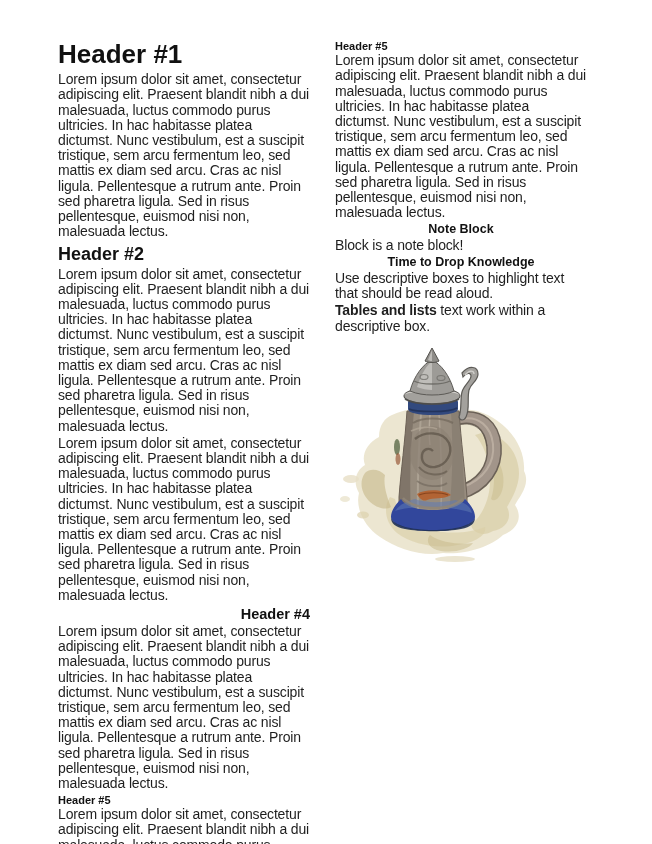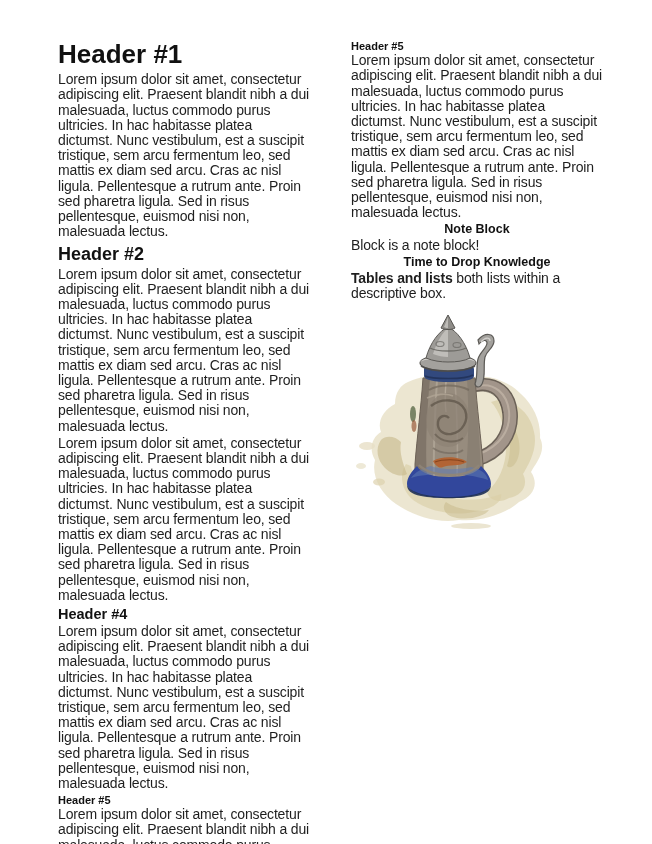--- a/index.html
+++ b/index.html
@@ -2,35 +2,35 @@
 <html><head>
 <meta charset="utf-8">
 <style>
   html,body{margin:0;padding:0;background:#ffffff;}
   .page{
     position:relative;
     width:652px;height:844px;
     box-sizing:border-box;
     background:#ffffff;
     padding:40px 0 17px 58px;
-    display:flex;gap:41px;
+    display:flex;gap:25px;
     font-family:"Liberation Sans","DejaVu Sans",sans-serif;
     color:#1e1e1e;
     overflow:hidden;
   }
   .col{width:252px;flex:0 0 252px;}
   p.body{
     font-size:14px;line-height:15.2px;margin:0 0 2px 0;
     letter-spacing:-0.15px;
   }
   h1,h2,h3,h4,h5,h6{color:#111;letter-spacing:0;}
   h1{font-size:26px;line-height:1.12;margin:0 0 3px 0;}
   h2{font-size:18px;line-height:1.12;margin:5px 0 2px 0;}
   h3{font-size:17px;line-height:1.12;margin:4px 0 2px 0;}
-  h4{font-size:14.5px;line-height:1.1;margin:4px 0 1px 0;}
+  h4{font-size:14.5px;line-height:1.1;margin:4px 0 1px 0;text-align:right;}
   h5{font-size:11px;line-height:1.1;margin:3px 0 1px 0;}
   h6{font-size:12.5px;line-height:1.1;margin:3px 0 1px 0;text-align:center;}
   .col > :first-child{margin-top:0;}
   .stein-figure{margin:13px 0 0 0;width:250px;height:220px;display:block;}
 </style>
 </head>
 <body>
 
 <div class="page">
 
@@ -51,22 +51,23 @@
   </div>
 
   <div class="col">
     <h5>Header #5</h5>
     <p class="body">Lorem ipsum dolor sit amet, consectetur adipiscing elit. Praesent blandit nibh a dui malesuada, luctus commodo purus ultricies. In hac habitasse platea dictumst. Nunc vestibulum, est a suscipit tristique, sem arcu fermentum leo, sed mattis ex diam sed arcu. Cras ac nisl ligula. Pellentesque a rutrum ante. Proin sed pharetra ligula. Sed in risus pellentesque, euismod nisi non, malesuada lectus.</p>
 
     <h6>Note Block</h6>
     <p class="body">Block is a note block!</p>
 
     <h6>Time to Drop Knowledge</h6>
+    <p class="body">Use descriptive boxes to highlight text that should be read aloud.</p>
 
-    <p class="body"><strong>Tables and lists</strong><span> both lists within a descriptive box.</span></p>
+    <p class="body"><strong>Tables and lists</strong><span> text work within a descriptive box.</span></p>
 
     <svg class="stein-figure" viewBox="0 0 250 220" aria-hidden="true">
 
       <g>
         <path fill="#eae3cc" opacity="0.9" d="M57,68 C75,60 98,58 118,64 C140,58 160,70 170,80 C183,92 190,108 189,124 C196,138 184,150 180,158 C188,170 183,182 168,188 C155,200 130,208 108,206 C88,210 62,202 45,190 C30,180 20,162 24,146 C18,136 20,124 30,118 C26,108 32,96 44,90 C44,78 50,71 57,68 Z"></path>
         <path fill="#dacfa8" opacity="0.75" d="M150,85 C165,88 180,100 183,118 C187,134 178,150 172,160 C178,172 170,182 158,184 C148,190 138,186 136,178 C148,168 156,150 155,130 C154,112 148,96 140,88 Z"></path>
         <path fill="#dacfa8" opacity="0.65" d="M55,150 C48,160 50,176 62,186 C78,198 104,202 122,198 C140,196 152,188 150,180 C136,186 112,188 94,182 C76,177 62,164 60,152 Z"></path>
         <path fill="#c6b888" opacity="0.6" d="M30,126 C24,134 26,146 34,154 C40,160 50,164 56,160 C52,150 48,138 50,128 C44,122 35,121 30,126 Z"></path>
         <path fill="#c6b888" opacity="0.5" d="M95,188 C90,194 94,202 106,204 C120,206 134,202 138,196 C126,198 106,196 95,188 Z"></path>
         <path fill="#c6b888" opacity="0.45" d="M160,112 C166,116 170,128 168,140 C166,150 160,156 156,152 C160,140 160,124 156,114 Z"></path>

